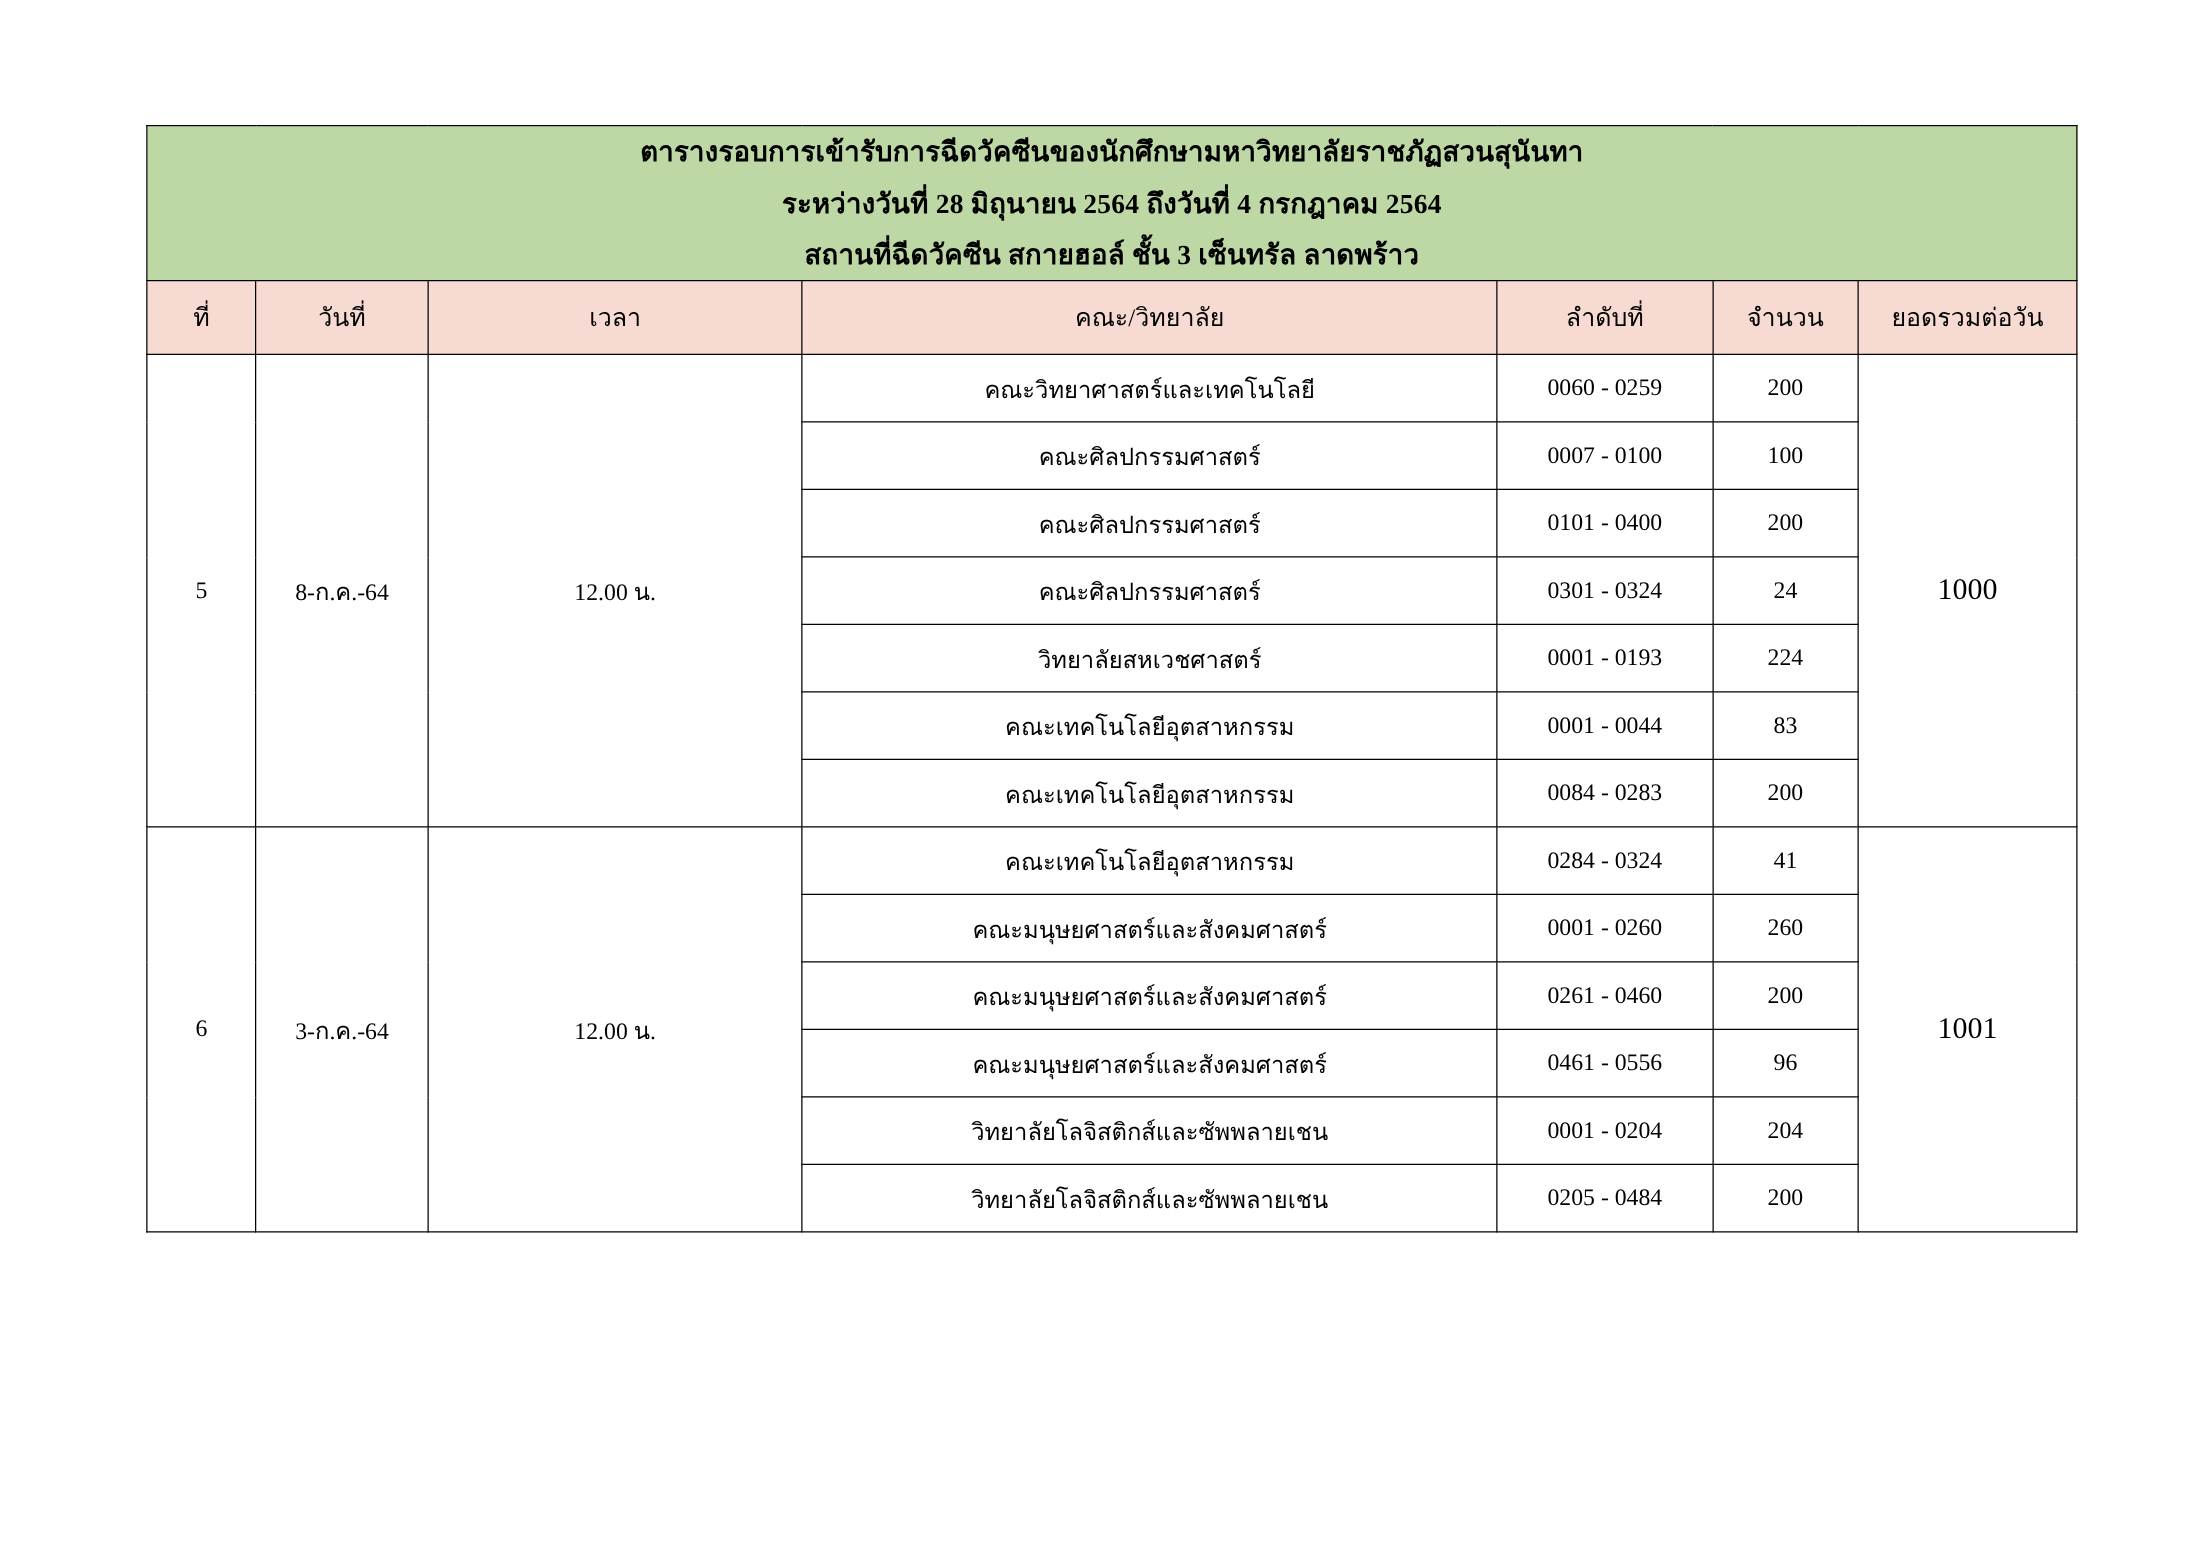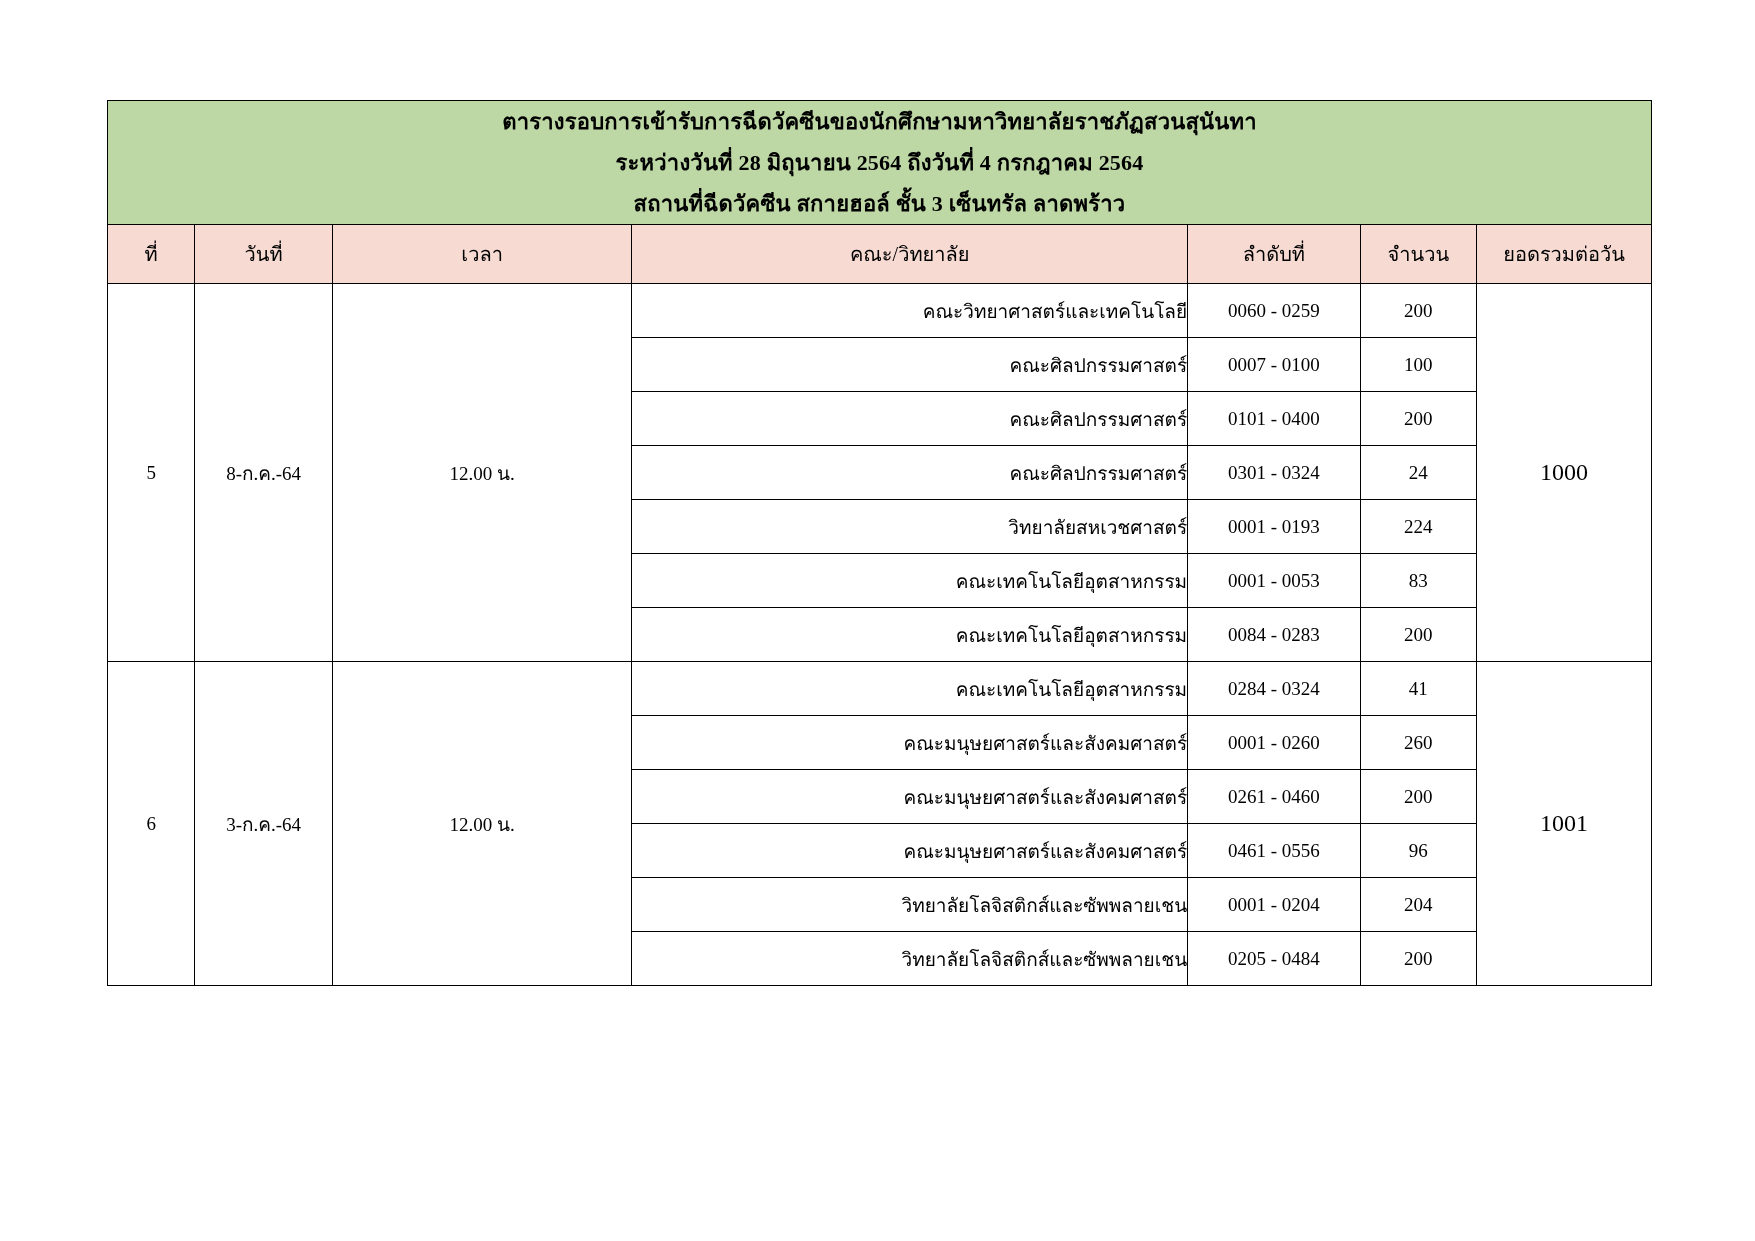--- a/index.html
+++ b/index.html
@@ -15,21 +15,21 @@
     overflow: hidden;
   }
   .page {
     position: relative;
     width: 1755px;
     height: 1241px;
     box-sizing: border-box;
   }
   .table-wrap {
     position: absolute;
-    left: 107px;
+    left: 117px;
     top: 100px;
     width: 1517px;
   }
   table.sched {
     border-collapse: collapse;
     width: 1545px;
     table-layout: fixed;
     font-size: 19px;
   }
   table.sched td, table.sched th {
@@ -56,21 +56,21 @@
     background: #f7dbd3;
     text-align: center;
     height: 58px;
     font-size: 20px;
   }
   
   td.c-no, td.c-date, td.c-time, td.c-range, td.c-count, td.c-total {
     text-align: center;
   }
   td.c-fac {
-    text-align: right;
+    text-align: center;
     padding-left: 14px;
     font-family: Liberation Mono, monospace;
   }
   td.c-no, td.c-date, td.c-time {
     vertical-align: top;
   }
   td.c-no, td.c-date {
     font-size: 19px;
   }
   .rowcell {
@@ -148,21 +148,21 @@
             <td class="c-range rowcell">0301 - 0324</td>
             <td class="c-count rowcell">24</td>
           </tr>
           <tr>
             <td class="c-fac rowcell">วิทยาลัยสหเวชศาสตร์</td>
             <td class="c-range rowcell">0001 - 0193</td>
             <td class="c-count rowcell">224</td>
           </tr>
           <tr>
             <td class="c-fac rowcell">คณะเทคโนโลยีอุตสาหกรรม</td>
-            <td class="c-range rowcell">0001 - 0053</td>
+            <td class="c-range rowcell">0001 - 0044</td>
             <td class="c-count rowcell">83</td>
           </tr>
           <tr>
             <td class="c-fac rowcell">คณะเทคโนโลยีอุตสาหกรรม</td>
             <td class="c-range rowcell">0084 - 0283</td>
             <td class="c-count rowcell">200</td>
           </tr>
           <tr>
             <td class="c-no rowcell pad-top-cell" rowspan="6">6</td>
             <td class="c-date rowcell pad-top-cell" rowspan="6">3-ก.ค.-64</td>

